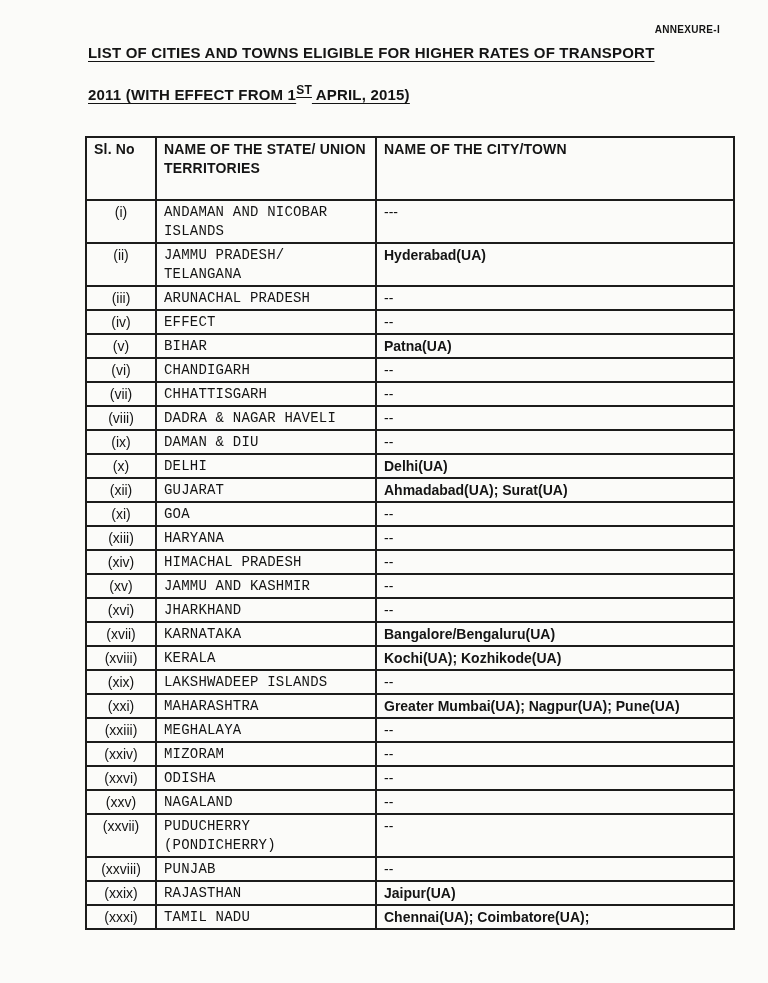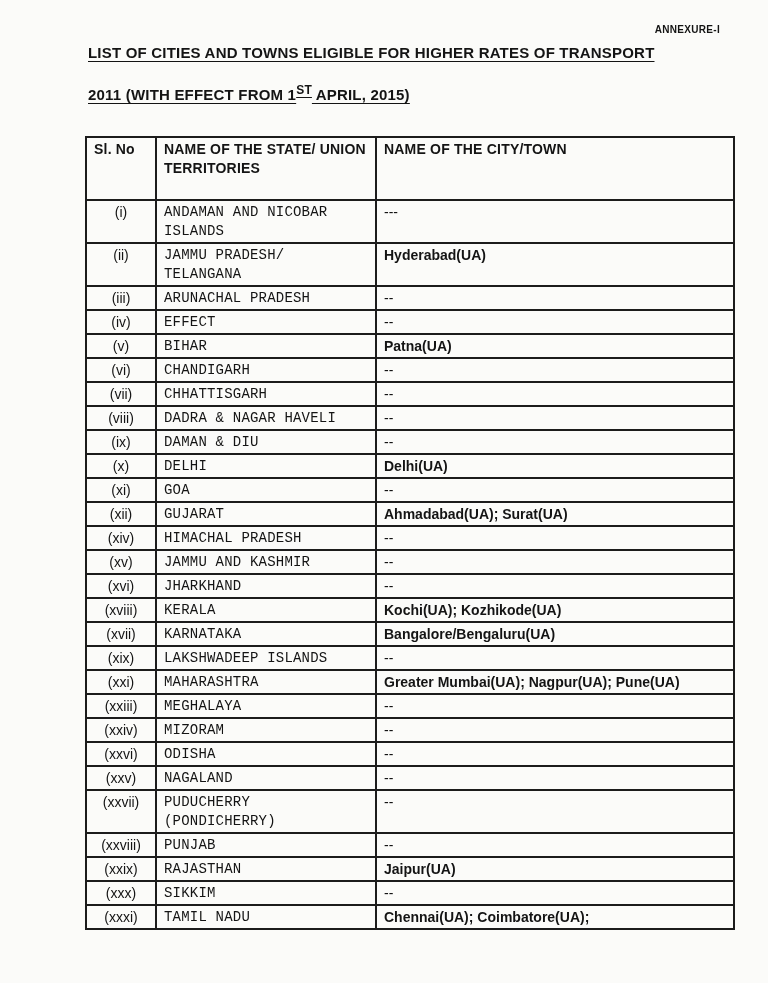--- a/index.html
+++ b/index.html
@@ -146,55 +146,60 @@
         <td class="slno">(ix)</td>
         <td class="state-cell">DAMAN &amp; DIU</td>
         <td>--</td>
       </tr>
       <tr>
         <td class="slno">(x)</td>
         <td class="state-cell">DELHI</td>
         <td class="city-bold">Delhi(UA)</td>
       </tr>
       <tr>
-        <td class="slno">(xi)</td>
-        <td class="state-cell">GOA</td>
-        <td>--</td>
-      </tr>
-      <tr>
         <td class="slno">(xii)</td>
         <td class="state-cell">GUJARAT</td>
         <td class="city-bold">Ahmadabad(UA); Surat(UA)</td>
       </tr>
       <tr>
+        <td class="slno">(xi)</td>
+        <td class="state-cell">GOA</td>
+        <td>--</td>
+      </tr>
+      <tr>
+        <td class="slno">(xiii)</td>
+        <td class="state-cell">HARYANA</td>
+        <td>--</td>
+      </tr>
+      <tr>
         <td class="slno">(xiv)</td>
         <td class="state-cell">HIMACHAL PRADESH</td>
         <td>--</td>
       </tr>
       <tr>
         <td class="slno">(xv)</td>
         <td class="state-cell">JAMMU AND KASHMIR</td>
         <td>--</td>
       </tr>
       <tr>
         <td class="slno">(xvi)</td>
         <td class="state-cell">JHARKHAND</td>
         <td>--</td>
+      </tr>
+      <tr>
+        <td class="slno">(xvii)</td>
+        <td class="state-cell">KARNATAKA</td>
+        <td class="city-bold">Bangalore/Bengaluru(UA)</td>
       </tr>
       <tr>
         <td class="slno">(xviii)</td>
         <td class="state-cell">KERALA</td>
         <td class="city-bold">Kochi(UA); Kozhikode(UA)</td>
       </tr>
       <tr>
-        <td class="slno">(xvii)</td>
-        <td class="state-cell">KARNATAKA</td>
-        <td class="city-bold">Bangalore/Bengaluru(UA)</td>
-      </tr>
-      <tr>
         <td class="slno">(xix)</td>
         <td class="state-cell">LAKSHWADEEP ISLANDS</td>
         <td>--</td>
       </tr>
       <tr>
         <td class="slno">(xxi)</td>
         <td class="state-cell">MAHARASHTRA</td>
         <td class="city-bold">Greater Mumbai(UA); Nagpur(UA); Pune(UA)</td>
       </tr>
       <tr>
@@ -226,23 +231,18 @@
         <td class="slno">(xxviii)</td>
         <td class="state-cell">PUNJAB</td>
         <td>--</td>
       </tr>
       <tr>
         <td class="slno">(xxix)</td>
         <td class="state-cell">RAJASTHAN</td>
         <td class="city-bold">Jaipur(UA)</td>
       </tr>
       <tr>
-        <td class="slno">(xxx)</td>
-        <td class="state-cell">SIKKIM</td>
-        <td>--</td>
-      </tr>
-      <tr>
         <td class="slno">(xxxi)</td>
         <td class="state-cell">TAMIL NADU</td>
         <td class="city-bold">Chennai(UA); Coimbatore(UA);</td>
       </tr>
     </tbody>
 </table>
 
 </body></html>

